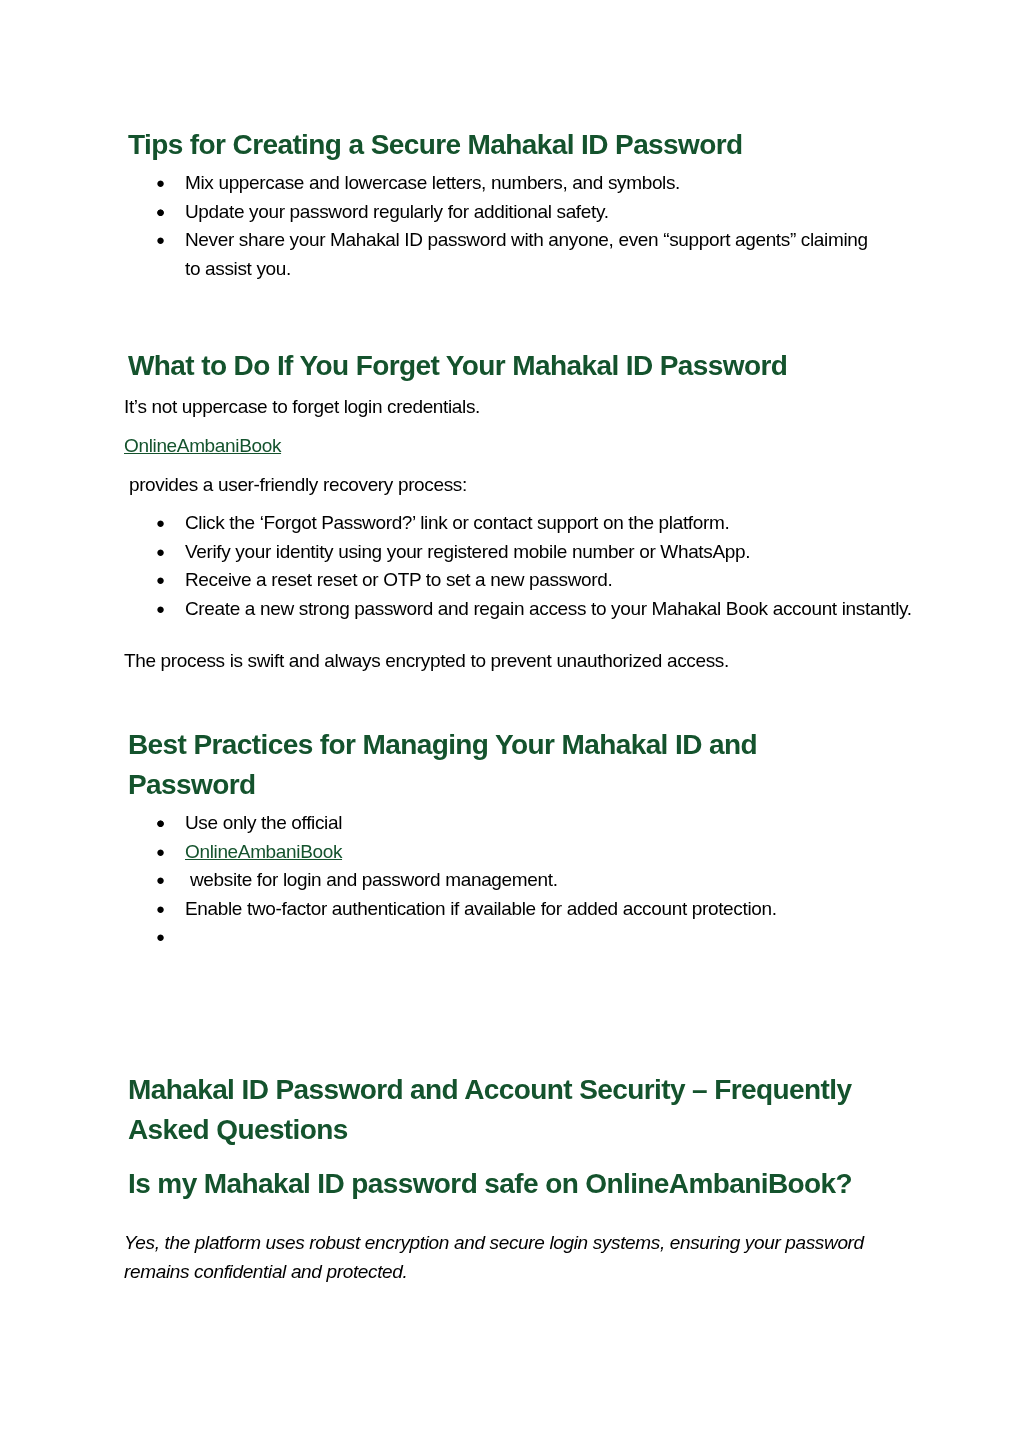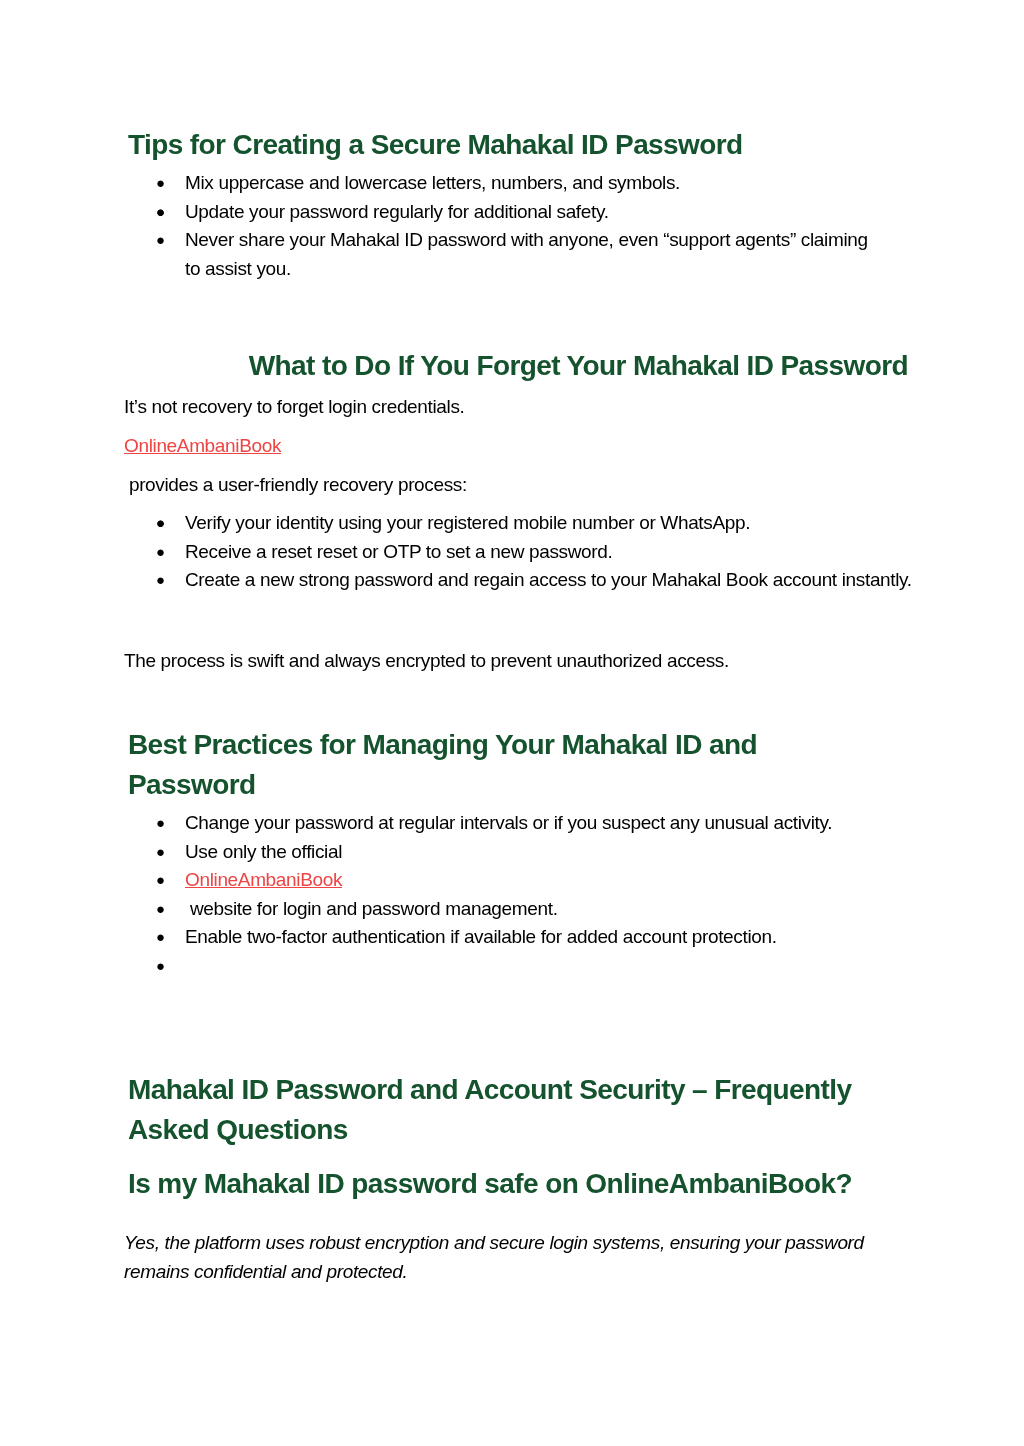--- a/index.html
+++ b/index.html
@@ -48,53 +48,53 @@
     line-height: 28.5px;
     letter-spacing: -0.35px;
   }
   li .bullet {
     position: absolute;
     left: 32px;
     top: 0;
     font-size: 15px;
   }
   a.link {
-    color: #ef4444;
+    color: #14532d;
     text-decoration: underline;
   }
   .abs { position: absolute; left: 0; }
 </style>
 </head>
 <body>
 
 <div class="page">
 
   <h2 class="abs" style="top:121px;width:780px;">Tips for Creating a Secure Mahakal ID Password</h2>
   <ul class="abs" style="top:169px;width:780px;">
     <li><span class="bullet">●</span><span>Mix uppercase and lowercase letters, numbers, and symbols.</span></li>
     <li><span class="bullet">●</span></li>
     <li><span class="bullet">●</span><span>Update your password regularly for additional safety.</span></li>
     <li style="width:700px;"><span class="bullet">●</span><span>Never share your Mahakal ID password with anyone, even “support agents” claiming to assist you.</span></li>
   </ul>
 
-  <h2 class="abs" style="top:342px;width:780px;text-align:right;">What to Do If You Forget Your Mahakal ID Password</h2>
-  <p class="abs" style="top:393px;width:780px;">It’s not recovery to forget login credentials.</p>
+  <h2 class="abs" style="top:342px;width:780px;">What to Do If You Forget Your Mahakal ID Password</h2>
+  <p class="abs" style="top:393px;width:780px;">It’s not uppercase to forget login credentials.</p>
   <p class="abs" style="top:432px;width:780px;"><a class="link" href="#">OnlineAmbaniBook</a></p>
   <p class="abs" style="top:471px;width:780px;white-space:pre;"> provides a user-friendly recovery process:</p>
   <ul class="abs" style="top:509px;width:780px;">
-    <li><span class="bullet">●</span></li>
+    <li><span class="bullet">●</span><span>Click the ‘Forgot Password?’ link or contact support on the platform.</span></li>
     <li><span class="bullet">●</span><span>Verify your identity using your registered mobile number or WhatsApp.</span></li>
     <li><span class="bullet">●</span><span>Receive a reset reset or OTP to set a new password.</span></li>
     <li style="width:730px;"><span class="bullet">●</span><span>Create a new strong password and regain access to your Mahakal Book account instantly.</span></li>
   </ul>
   <p class="abs" style="top:647px;width:780px;">The process is swift and always encrypted to prevent unauthorized access.</p>
 
   <h2 class="abs" style="top:721px;width:680px;">Best Practices for Managing Your Mahakal ID and Password</h2>
   <ul class="abs" style="top:809px;width:780px;">
-    <li style="width:700px;"><span class="bullet">●</span><span>Change your password at regular intervals or if you suspect any unusual activity.</span></li>
+    <li style="width:700px;"><span class="bullet">●</span></li>
     <li><span class="bullet">●</span><span>Use only the official</span></li>
     <li><span class="bullet">●</span><a class="link" href="#">OnlineAmbaniBook</a></li>
     <li style="white-space:pre;"><span class="bullet">●</span><span> website for login and password management.</span></li>
     <li><span class="bullet">●</span><span>Enable two-factor authentication if available for added account protection.</span></li>
     <li style="width:770px;"><span class="bullet">●</span></li>
   </ul>
 
   <h2 class="abs" style="top:1066px;width:780px;">Mahakal ID Password and Account Security – Frequently Asked Questions</h2>
 
   <h2 class="abs" style="top:1160px;width:780px;">Is my Mahakal ID password safe on OnlineAmbaniBook?</h2>

